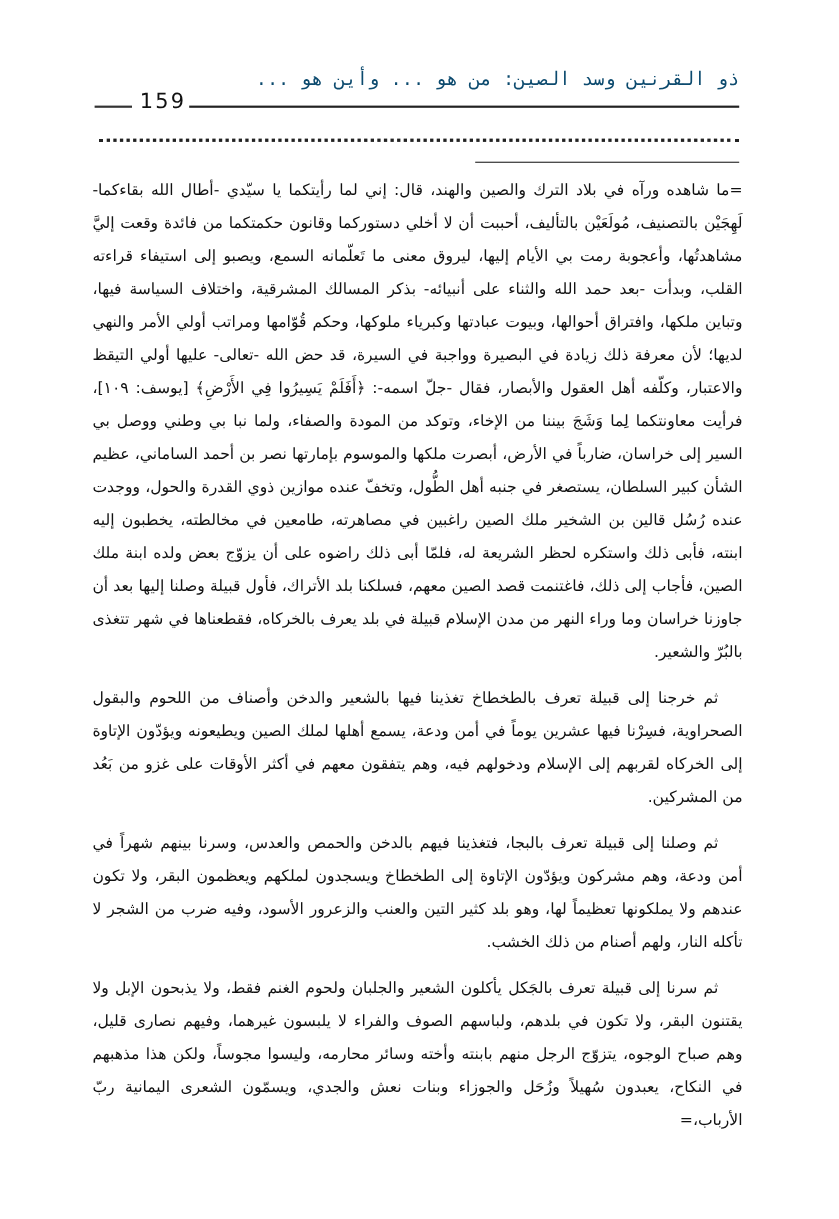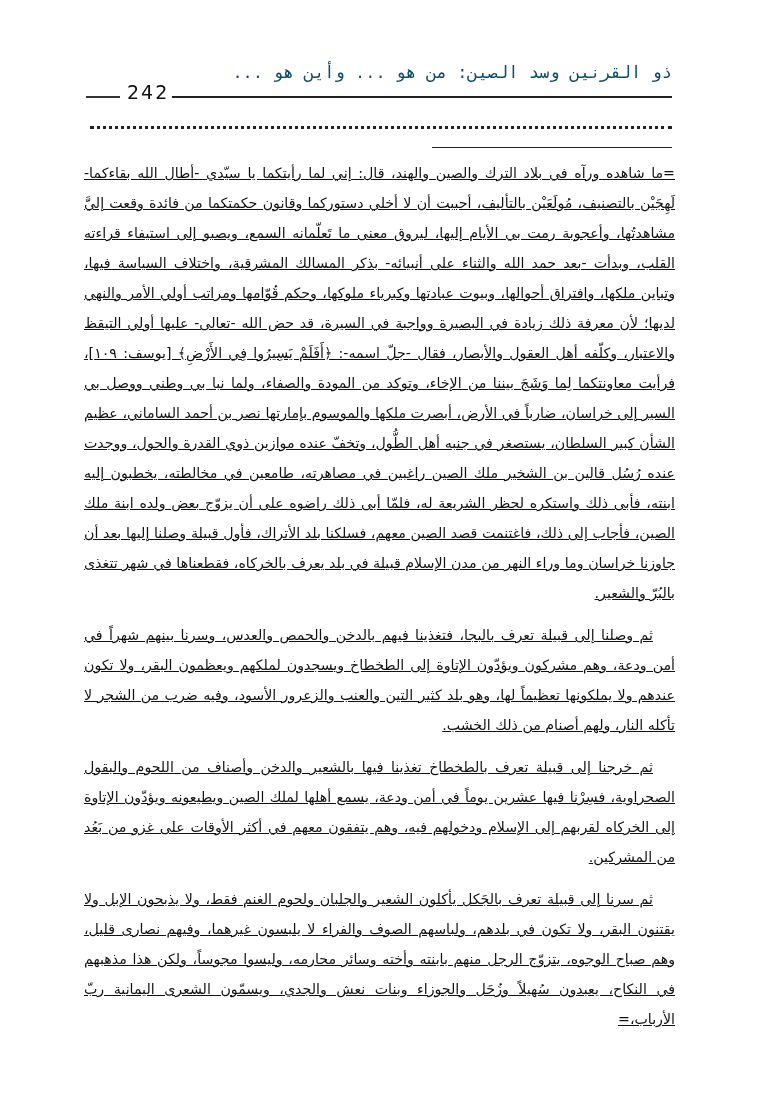--- a/index.html
+++ b/index.html
@@ -84,42 +84,41 @@
       direction: rtl;
       text-align: justify;
       text-align-last: right;
       font-family: "DejaVu Sans", sans-serif;
       font-size: 14.2px;
       line-height: 30px;
       color: #111;
     }
     .para {
       margin: 0 0 12px 0;
-      text-decoration: underline;
     }
     .para.indent {
       text-indent: 22px;
     }
     .para.first {
       text-indent: 0;
     }
   </style>
 </head>
 <body>
 
 <div class="page">
 
   <div class="running-title">ذو القرنين وسد الصين: من هو ... وأين هو ...</div>
   <div class="header-rule-right"></div>
   <div class="header-rule-left"></div>
-  <div class="page-number">242</div>
+  <div class="page-number">159</div>
 
   <div class="dotted-line"></div>
   <div class="footnote-rule"></div>
 
   <div class="body-text">
     <p class="para first">=ما شاهده ورآه في بلاد الترك والصين والهند، قال: إني لما رأيتكما يا سيّدي -أطال الله بقاءكما- لَهِجَيْن بالتصنيف، مُولَعَيْن بالتأليف، أحببت أن لا أخلي دستوركما وقانون حكمتكما من فائدة وقعت إليَّ مشاهدتُها، وأعجوبة رمت بي الأيام إليها، ليروق معنى ما تَعلّمانه السمع، ويصبو إلى استيفاء قراءته القلب، وبدأت -بعد حمد الله والثناء على أنبيائه- بذكر المسالك المشرقية، واختلاف السياسة فيها، وتباين ملكها، وافتراق أحوالها، وبيوت عبادتها وكبرياء ملوكها، وحكم قُوّامها ومراتب أولي الأمر والنهي لديها؛ لأن معرفة ذلك زيادة في البصيرة وواجبة في السيرة، قد حض الله -تعالى- عليها أولي التيقظ والاعتبار، وكلّفه أهل العقول والأبصار، فقال -جلّ اسمه-: ﴿أَفَلَمْ يَسِيرُوا فِي الأَرْضِ﴾ [يوسف: ١٠٩]، فرأيت معاونتكما لِما وَشَجَ بيننا من الإخاء، وتوكد من المودة والصفاء، ولما نبا بي وطني ووصل بي السير إلى خراسان، ضارباً في الأرض، أبصرت ملكها والموسوم بإمارتها نصر بن أحمد الساماني، عظيم الشأن كبير السلطان، يستصغر في جنبه أهل الطُّول، وتخفّ عنده موازين ذوي القدرة والحول، ووجدت عنده رُسُل قالين بن الشخير ملك الصين راغبين في مصاهرته، طامعين في مخالطته، يخطبون إليه ابنته، فأبى ذلك واستكره لحظر الشريعة له، فلمّا أبى ذلك راضوه على أن يزوّج بعض ولده ابنة ملك الصين، فأجاب إلى ذلك، فاغتنمت قصد الصين معهم، فسلكنا بلد الأتراك، فأول قبيلة وصلنا إليها بعد أن جاوزنا خراسان وما وراء النهر من مدن الإسلام قبيلة في بلد يعرف بالخركاه، فقطعناها في شهر تتغذى بالبُرّ والشعير.</p>
+    <p class="para indent">ثم خرجنا إلى قبيلة تعرف بالطخطاخ تغذينا فيها بالشعير والدخن وأصناف من اللحوم والبقول الصحراوية، فسِرْنا فيها عشرين يوماً في أمن ودعة، يسمع أهلها لملك الصين ويطيعونه ويؤدّون الإتاوة إلى الخركاه لقربهم إلى الإسلام ودخولهم فيه، وهم يتفقون معهم في أكثر الأوقات على غزو من بَعُد من المشركين.</p>
     <p class="para indent">ثم وصلنا إلى قبيلة تعرف بالبجا، فتغذينا فيهم بالدخن والحمص والعدس، وسرنا بينهم شهراً في أمن ودعة، وهم مشركون ويؤدّون الإتاوة إلى الطخطاخ ويسجدون لملكهم ويعظمون البقر، ولا تكون عندهم ولا يملكونها تعظيماً لها، وهو بلد كثير التين والعنب والزعرور الأسود، وفيه ضرب من الشجر لا تأكله النار، ولهم أصنام من ذلك الخشب.</p>
-    <p class="para indent">ثم خرجنا إلى قبيلة تعرف بالطخطاخ تغذينا فيها بالشعير والدخن وأصناف من اللحوم والبقول الصحراوية، فسِرْنا فيها عشرين يوماً في أمن ودعة، يسمع أهلها لملك الصين ويطيعونه ويؤدّون الإتاوة إلى الخركاه لقربهم إلى الإسلام ودخولهم فيه، وهم يتفقون معهم في أكثر الأوقات على غزو من بَعُد من المشركين.</p>
     <p class="para indent">ثم سرنا إلى قبيلة تعرف بالجَكل يأكلون الشعير والجلبان ولحوم الغنم فقط، ولا يذبحون الإبل ولا يقتنون البقر، ولا تكون في بلدهم، ولباسهم الصوف والفراء لا يلبسون غيرهما، وفيهم نصارى قليل، وهم صباح الوجوه، يتزوّج الرجل منهم بابنته وأخته وسائر محارمه، وليسوا مجوساً، ولكن هذا مذهبهم في النكاح، يعبدون سُهيلاً وزُحَل والجوزاء وبنات نعش والجدي، ويسمّون الشعرى اليمانية ربّ الأرباب،=</p>
   </div>
 
 </div>
 
 </body></html>

